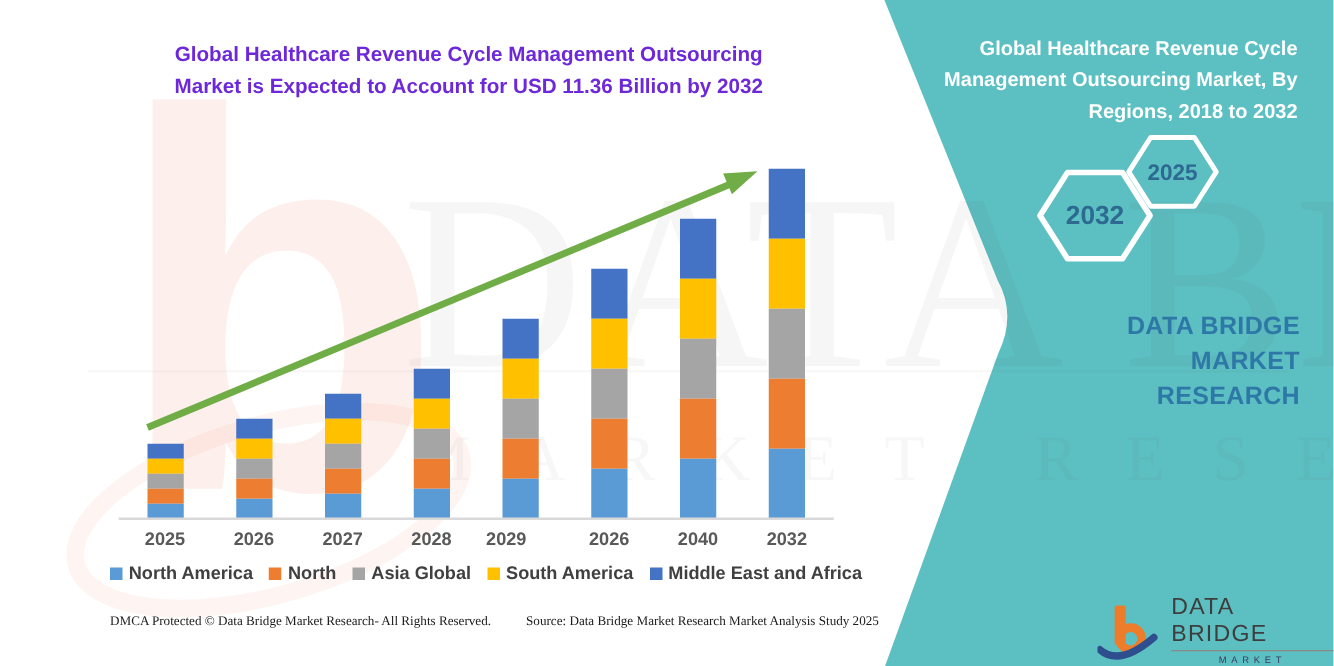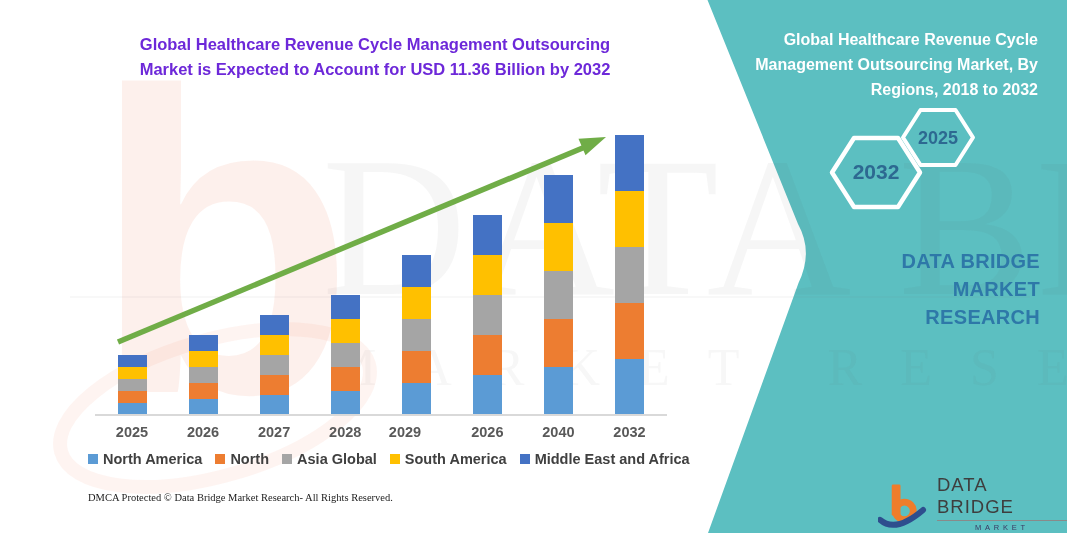--- a/index.html
+++ b/index.html
@@ -160,20 +160,21 @@
         <span class="legend-label">South America</span>
       </div>
       <div class="legend-item">
         <span class="legend-swatch" style="background: rgb(68, 114, 196);"></span>
         <span class="legend-label">Middle East and Africa</span>
       </div>
     </div>
 
   <div id="footer" class="fg">
     <span>DMCA Protected © Data Bridge Market Research-  All Rights Reserved.</span>
+    <span>Source: Data Bridge Market Research  Market Analysis Study 2025</span>
   </div>
 
   <div id="panel-title" class="fg">Global Healthcare Revenue Cycle Management Outsourcing Market, By Regions, 2018 to 2032</div>
 
   <svg id="hexagons" class="fg" viewBox="0 0 180 115">
     <polygon points="12,72.5 34,38 78,38 100,72.5 78,107 34,107" fill="none" stroke="#ffffff" stroke-width="4.5" stroke-linejoin="round"></polygon>
     <text x="56" y="79" text-anchor="middle" font-size="21" font-weight="600" fill="#2D6991">2032</text>
     <polygon points="83,37.5 100.5,10 135.5,10 153,37.5 135.5,65 100.5,65" fill="none" stroke="#ffffff" stroke-width="4" stroke-linejoin="round"></polygon>
     <text x="118" y="44" text-anchor="middle" font-size="18" font-weight="600" fill="#2D6991">2025</text>
   </svg>

